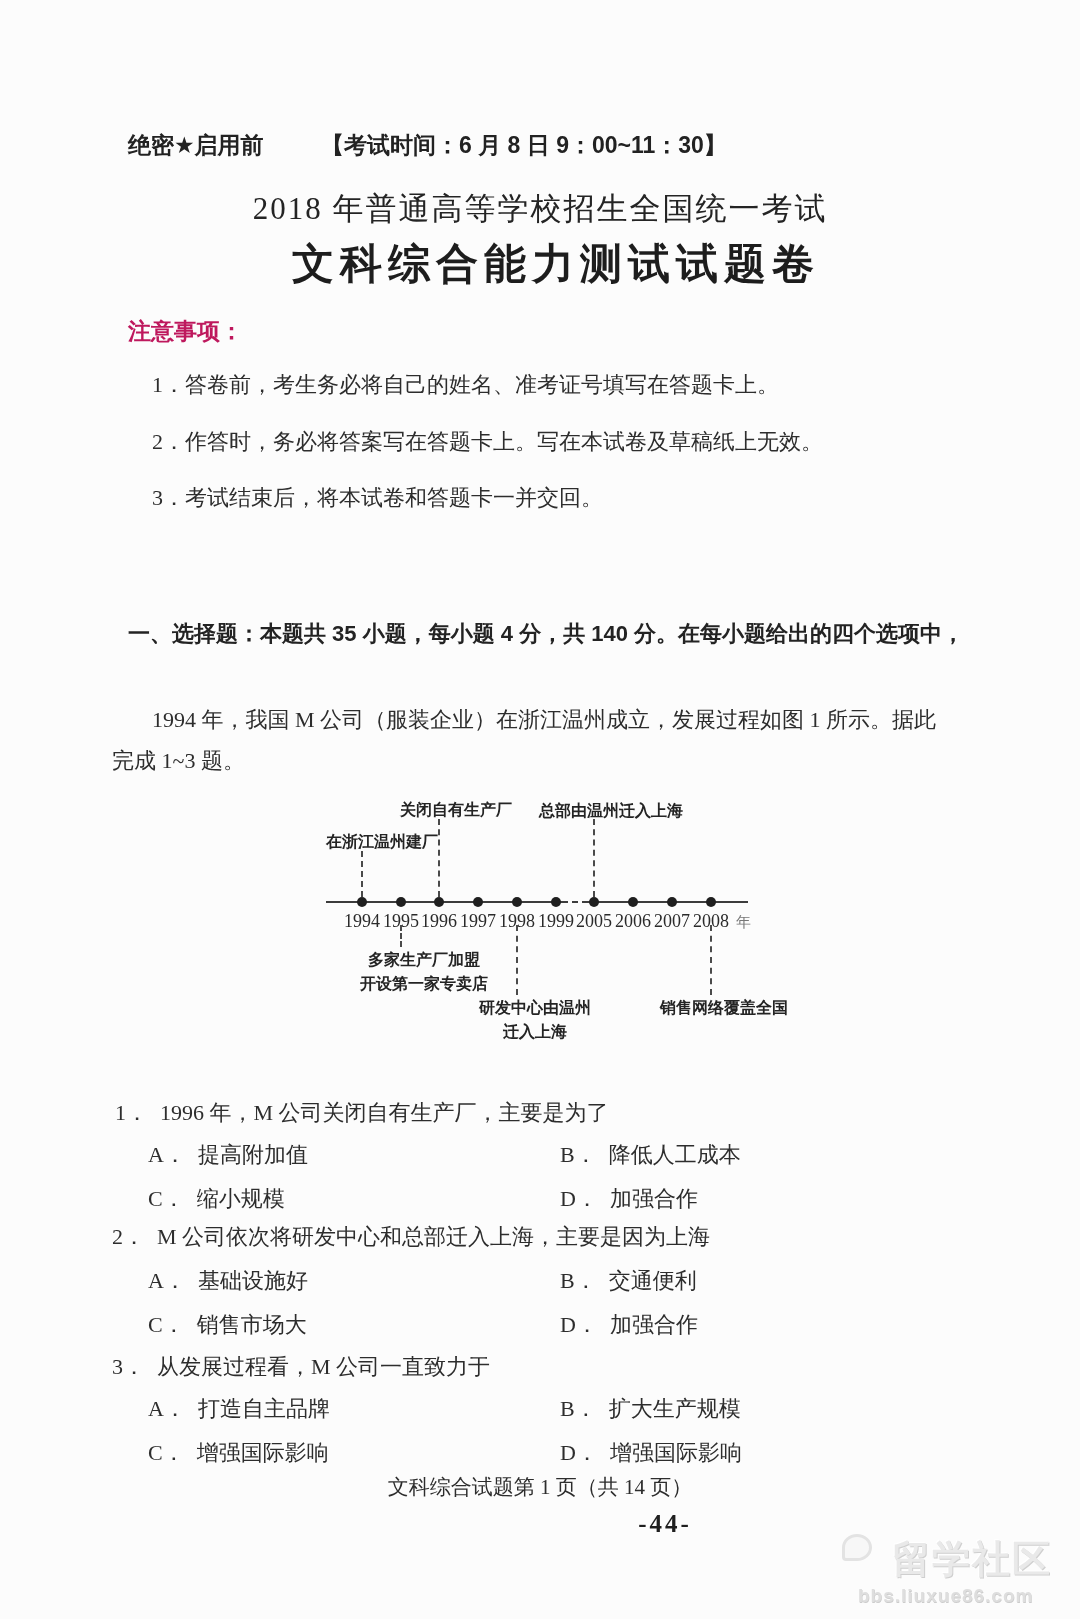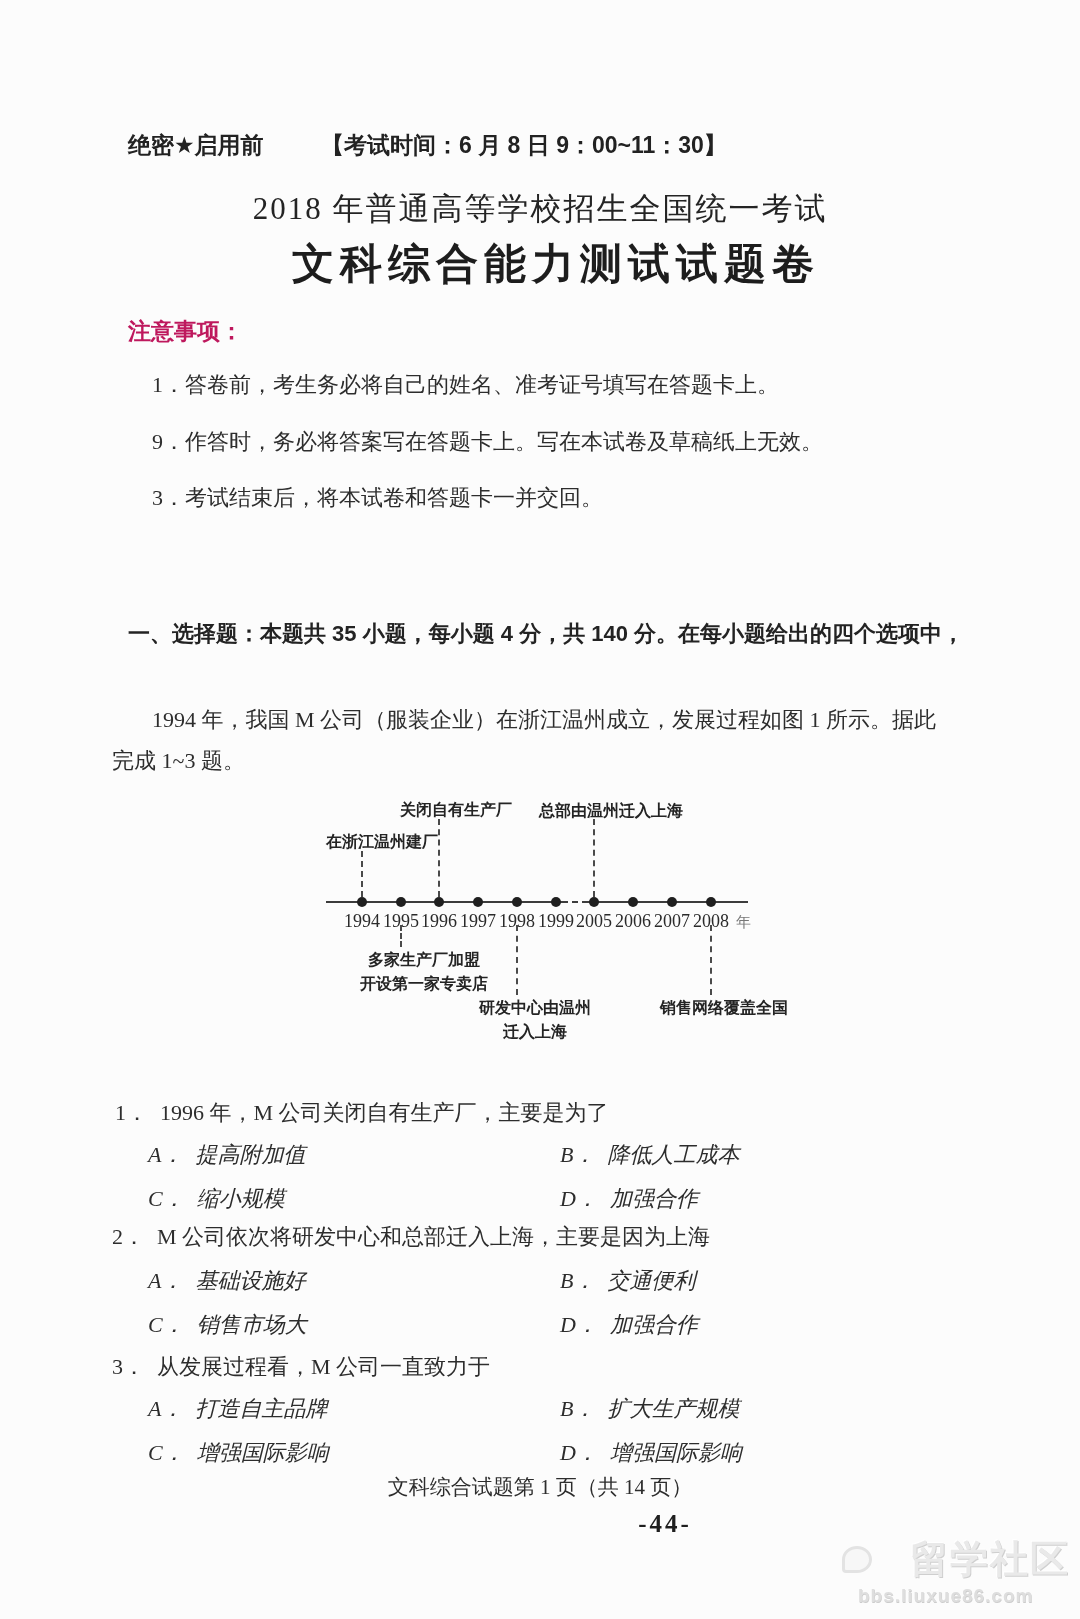--- a/index.html
+++ b/index.html
@@ -23,46 +23,46 @@
   .dot{position:absolute;width:10px;height:10px;border-radius:50%;background:#1f1f1f;}
   .tick{position:absolute;width:46px;text-align:center;font-size:18px;color:#2a2a2a;}
   .unit{position:absolute;font-size:15px;color:#777;}
   .vconn{position:absolute;width:0;border-left:2px dashed #4a4a4a;}
   .fig-label{position:absolute;font-size:16px;line-height:1.5;white-space:nowrap;color:#242424;}
   .fig-label.below{white-space:normal;text-align:center;width:170px;}
   .fig-caption{font-size:20px;}
   
   .qstem{font-size:22px;}
   .qnum{margin-right:12px;}
-  .opt{position:absolute;white-space:nowrap;font-size:22px;font-style:italic;}
+  .opt{position:absolute;white-space:nowrap;font-size:22px;}
   .okey{margin-right:12px;}
   
   .footer{left:0;top:1473px;width:1080px;text-align:center;font-size:21px;box-sizing:border-box;}
   .pagenum{left:0;top:1510px;width:1080px;text-align:center;font-size:25px;font-weight:700;letter-spacing:3px;padding-left:250px;box-sizing:border-box;color:#1f1f1f;}
   
   .watermark{left:842px;top:1534px;width:238px;text-align:left;}
-  .wm-row{display:flex;align-items:center;gap:22px;}
+  .wm-row{display:flex;align-items:flex-start;gap:4px;}
   .wm-icon{display:inline-block;width:24px;height:21px;border:3px solid #e3e3e3;border-radius:50% 50% 50% 4px;background:#f7f7f7;}
   .wm-title{font-size:38px;letter-spacing:2px;color:#e9e9e9;text-shadow:1px 1px 0 #cfcfcf,-1px -1px 0 #ffffff;}
   .wm-url{font-size:19px;color:#dedede;font-weight:700;letter-spacing:1px;text-shadow:0.5px 0.5px 0 #cccccc;}
 </style>
 </head>
 <body>
 
 <div class="page">
 
   <div class="abs hei hdr" style="left:112px;top:130px">绝密★启用前</div>
   <div class="abs hei hdr" style="left:305px;top:130px">【考试时间：6 月 8 日 9：00~11：30】</div>
 
   <div class="abs title1">2018 年普通高等学校招生全国统一考试</div>
   <div class="abs title2 hei">文科综合能力测试试题卷</div>
 
   <div class="abs hei notice-label" style="left:112px;top:316px">注意事项：</div>
   <div class="abs body-line" style="left:152px;top:370px">1．答卷前，考生务必将自己的姓名、准考证号填写在答题卡上。</div>
-  <div class="abs body-line" style="left:152px;top:427px">9．作答时，务必将答案写在答题卡上。写在本试卷及草稿纸上无效。</div>
+  <div class="abs body-line" style="left:152px;top:427px">2．作答时，务必将答案写在答题卡上。写在本试卷及草稿纸上无效。</div>
   <div class="abs body-line" style="left:152px;top:483px">3．考试结束后，将本试卷和答题卡一并交回。</div>
 
   <div class="abs hei sec" style="left:112px;top:619px">一、选择题：本题共 35 小题，每小题 4 分，共 140 分。在每小题给出的四个选项中，</div>
 
   <div class="abs body-line" style="left:152px;top:705px">1994 年，我国 M 公司（服装企业）在浙江温州成立，发展过程如图 1 所示。据此</div>
   <div class="abs body-line" style="left:112px;top:746px">完成 1~3 题。</div>
 
   <div class="figure">
 
     <div class="axis-seg" style="left:46px;top:128px;width:236px"></div>

